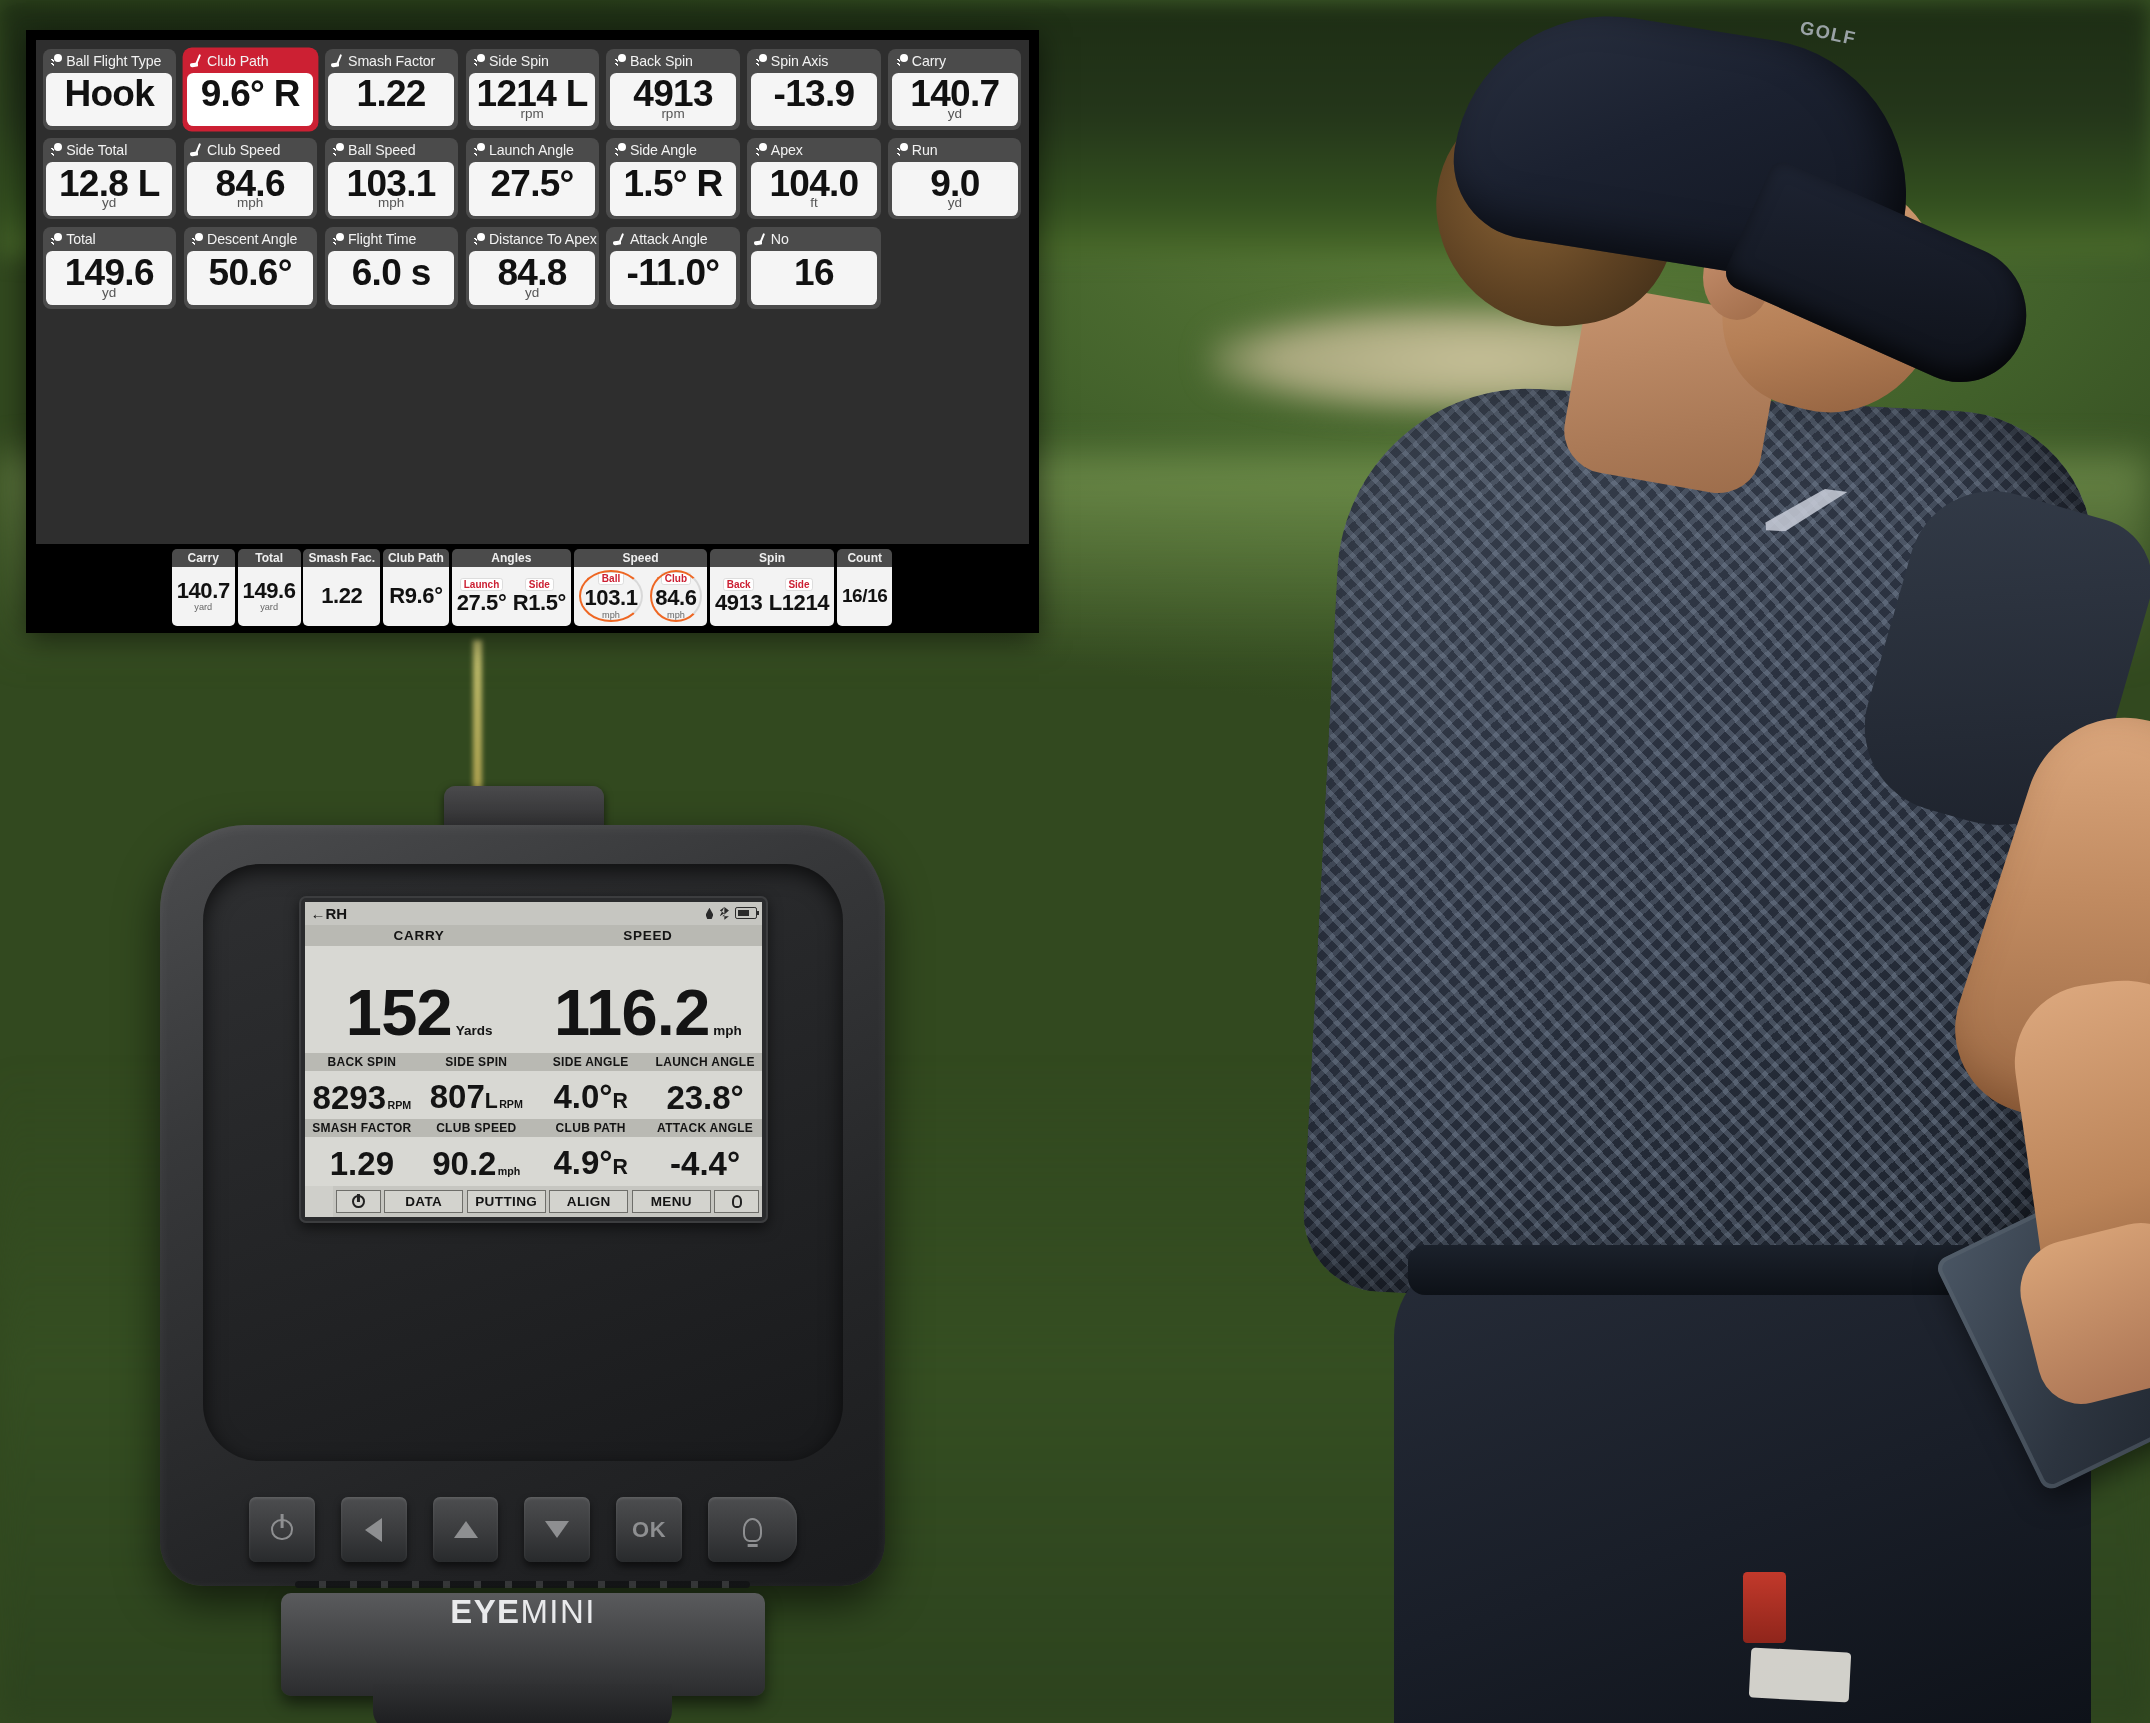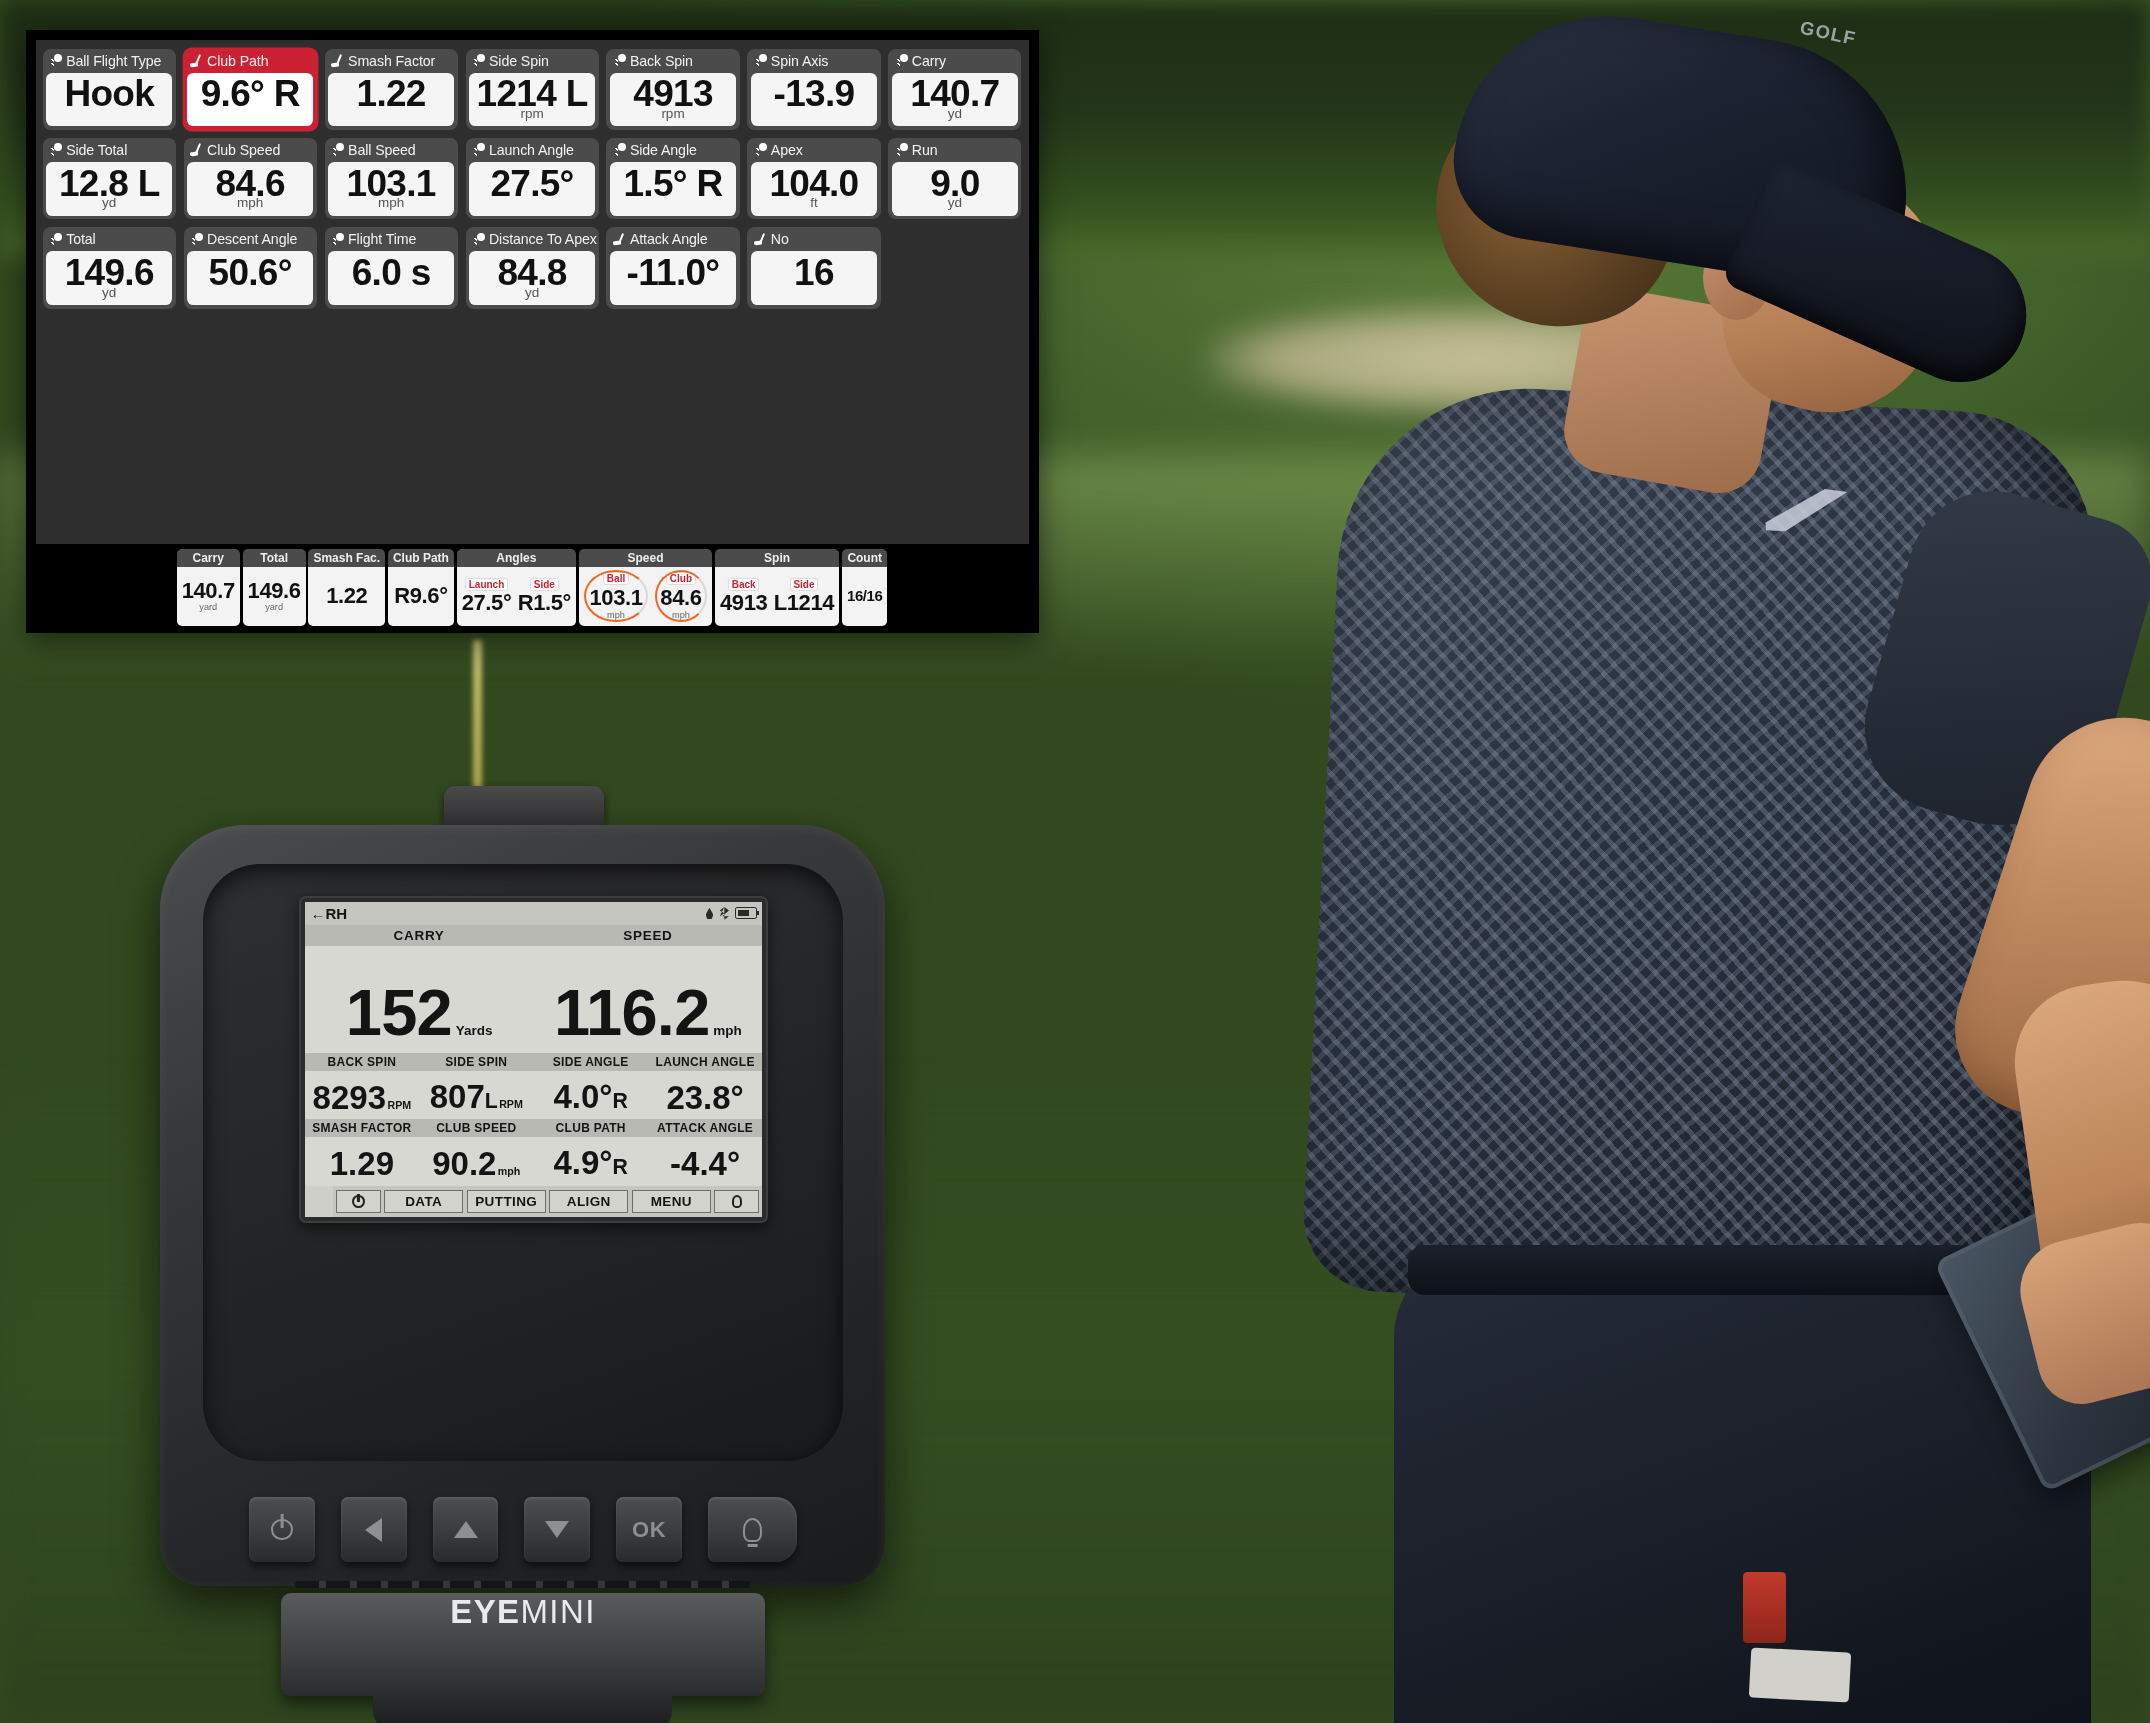--- a/index.html
+++ b/index.html
@@ -362,21 +362,21 @@
   }
   .sitem .sval { font-size:22px; font-weight:bold; color:#111; line-height:1; letter-spacing:-0.4px; }
   .sitem .sunit { font-size:9.2px; color:#666; margin-top:0.7px; }
   .sitem.ring { position:relative; padding:2.1px 5.7px; }
   .sitem.ring::before {
     content:""; position:absolute; inset:-0.7px 0 -0.7px 0;
     border:2.1px solid #ee6622; border-radius:50%/50%;
     border-right-color:#d8d8d8;
     pointer-events:none;
   }
-  .scount .sval { font-size:15px; }
+  .scount .sval { font-size:19px; }
 </style>
 </head>
 <body>
 
 <div id="photo">
   <div class="bg-base"></div>
   <div class="bg-trees"></div>
   <div class="bg-fairway-stripe"></div>
   <div class="bg-sand"></div>
   <div class="bg-path"></div>

